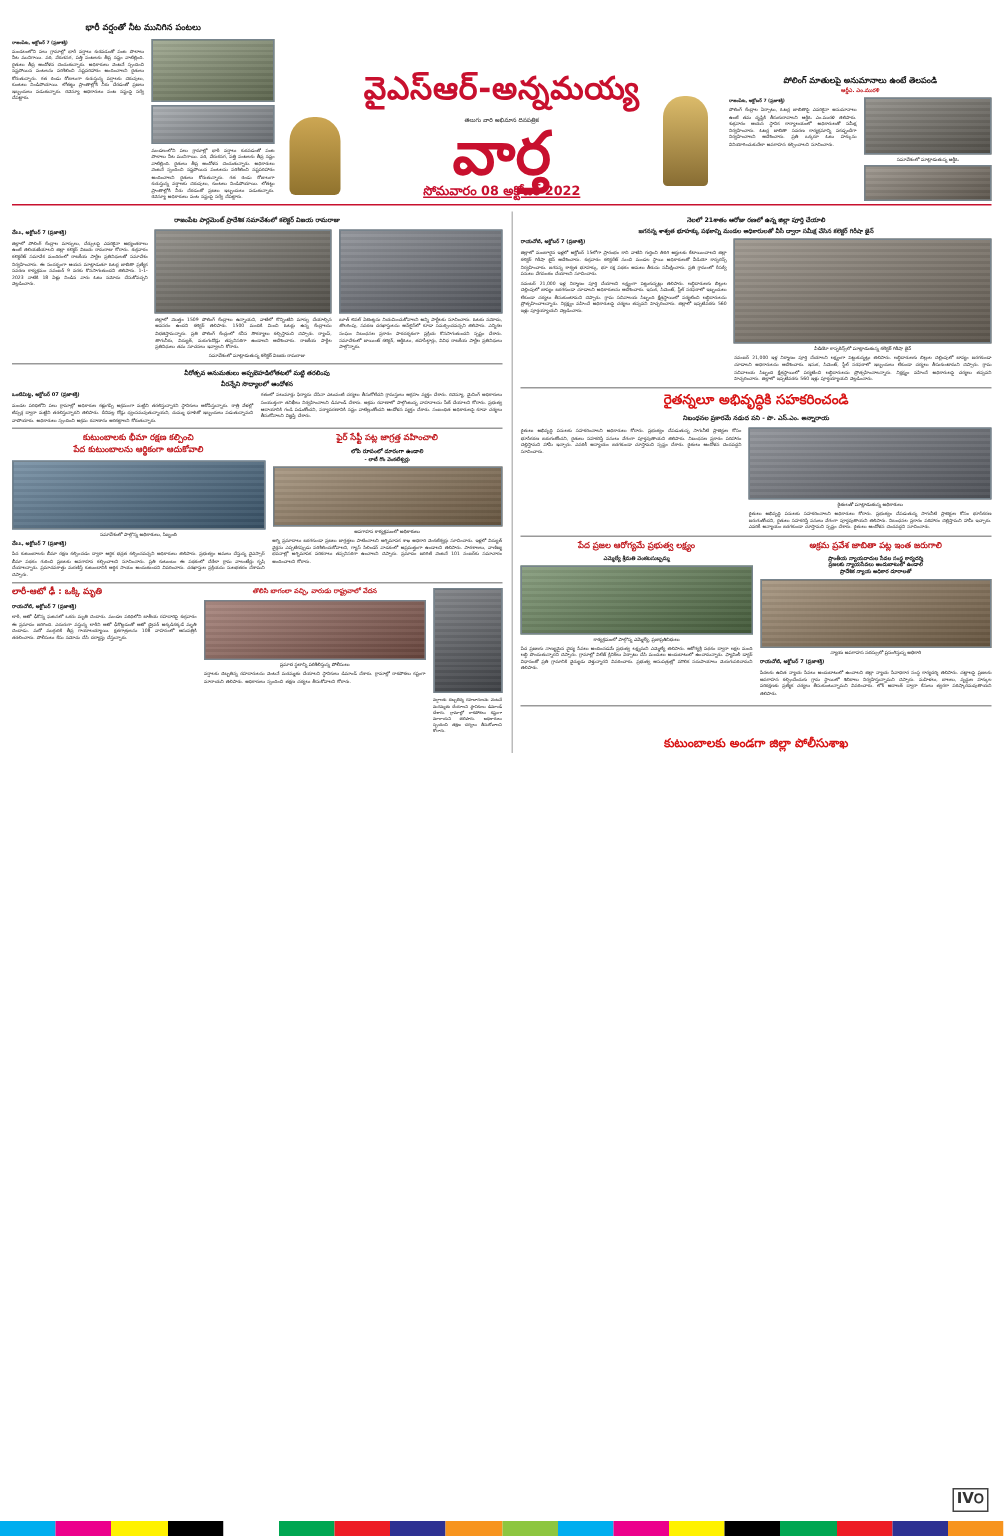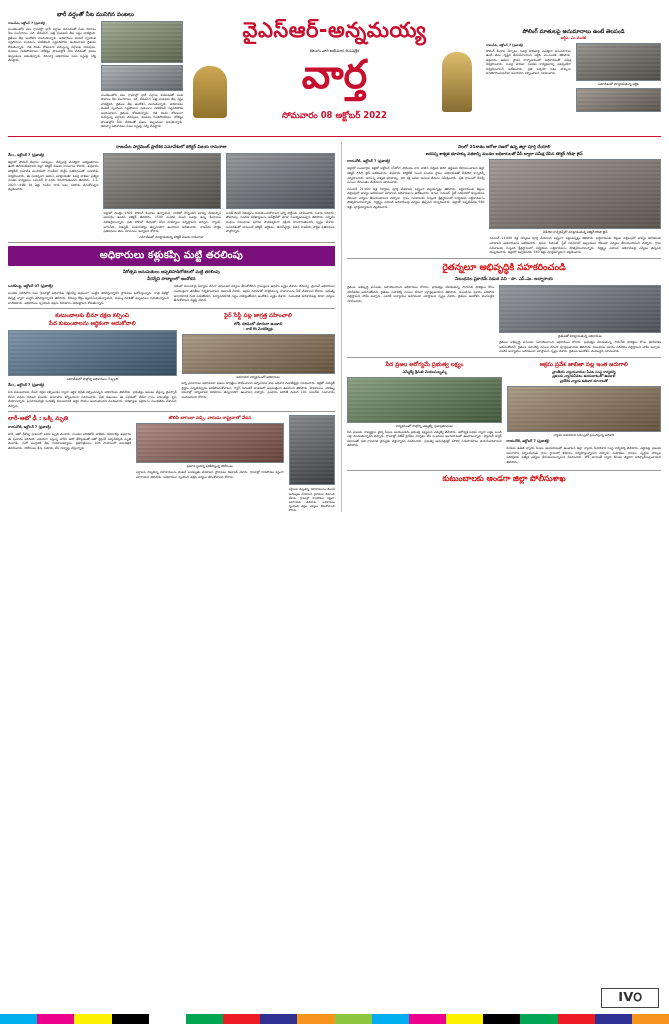--- a/index.html
+++ b/index.html
@@ -85,21 +85,21 @@
     font-weight: bold;
     text-align: center;
     font-size: 5.6px;
     font-family: "DejaVu Sans", sans-serif;
     line-height: 1.35;
   }
 
   
   .masthead {
     display: flex;
-    align-items: center;
+    align-items: flex-end;
     gap: 4px;
     height: 128px;
   }
   .mast-left, .mast-right {
     width: 175px;
     display: flex;
     flex-direction: column;
   }
   .mast-center {
     flex: 1;
@@ -127,22 +127,23 @@
     color: #c8102e;
     font-size: 40px;
     font-weight: bold;
     line-height: 1;
     font-family: "DejaVu Sans", sans-serif;
   }
   .mast-date {
     color: #c8102e;
     font-size: 8.5px;
     font-weight: bold;
-    margin-top: 16px;
-    font-family: "DejaVu Sans", sans-serif;
+    margin-top: 0;
+    font-family: "DejaVu Sans", sans-serif;
+    text-decoration: underline;
   }
   .deity {
     position:absolute; left: 6px; bottom: 4px;
     width: 34px; height: 52px;
     background: linear-gradient(180deg,#caa24a,#8a6b22);
     border-radius: 16px 16px 4px 4px;
     opacity:.95;
   }
   .deity2 {
     position:absolute; right: 10px; bottom: 10px;
@@ -197,22 +198,22 @@
   .colorbar i { flex:1; height:100%; display:block; }
 
   .pagenum {
     position:absolute; right:10px; bottom:16px;
     font-size:8px; font-weight:bold; color:#333;
     font-family:"DejaVu Sans", sans-serif;
   }
   .badge-num {
     display:inline-block;
     border:0.7px solid #444;
-    padding:0 16px;
-    font-size:13px; font-weight:bold;
+    padding:0 2px;
+    font-size:10px; font-weight:bold;
   }
 </style>
 </head>
 <body>
 
 <div class="page">
 
   <div class="masthead">
 
     <div class="mast-left">
@@ -274,21 +275,20 @@
         </div>
         <div class="col" style="flex:1.2;">
           <div class="photo ph-crowd" style="height:56px;width:100%;"></div>
           <div class="body-text" style="margin-top:2px;">బూత్ లెవల్ ఏజెంట్లను నియమించుకోవాలని అన్ని పార్టీలకు సూచించారు. ఓటరు నమోదు, తొలగింపు, సవరణ దరఖాస్తులను ఆన్‌లైన్‌లో కూడా సమర్పించవచ్చని తెలిపారు. ఎన్నికల సంఘం నిబంధనల ప్రకారం పారదర్శకంగా ప్రక్రియ కొనసాగుతుందని స్పష్టం చేశారు. సమావేశంలో జాయింట్ కలెక్టర్, ఆర్డీఓలు, తహసీల్దార్లు, వివిధ రాజకీయ పార్టీల ప్రతినిధులు పాల్గొన్నారు.</div>
         </div>
       </div>
       <div class="cap">సమావేశంలో మాట్లాడుతున్న కలెక్టర్ విజయ రామరాజు</div>
 
       <hr class="rule">
 
-      <div class="headline-bar" style="font-size:10px;margin-top:2px;">అధికారులు కళ్లుకప్పి మట్టి తరలింపు</div>
       <div class="subhead-center" style="margin:3px 0 1px 0;font-size:4.2px;">వీరోత్సవ అనుమతులు అప్పబెహడిలోతటలో మట్టి తరలింపు</div>
       <div class="subhead-center" style="margin-bottom:3px;font-size:4.2px;">వీరన్నేని సొద్యాలలో ఆందోళన</div>
       <div class="cols2">
         <div class="col">
           <div class="byline" style="text-align:left;">ఒంటిమిట్ట, అక్టోబర్ 07 (ప్రజాశక్తి)</div>
           <div class="body-text">మండల పరిధిలోని పలు గ్రామాల్లో అధికారుల కళ్లుగప్పి అక్రమంగా మట్టిని తరలిస్తున్నారని స్థానికులు ఆరోపిస్తున్నారు. రాత్రి వేళల్లో టిప్పర్ల ద్వారా మట్టిని తరలిస్తున్నారని తెలిపారు. దీనివల్ల రోడ్లు ధ్వంసమవుతున్నాయని, దుమ్ము ధూళితో ఇబ్బందులు పడుతున్నామని వాపోయారు. అధికారులు స్పందించి అక్రమ రవాణాను అరికట్టాలని కోరుతున్నారు.</div>
         </div>
         <div class="col">
           <div class="body-text">గతంలో పలుమార్లు ఫిర్యాదు చేసినా ఎటువంటి చర్యలు తీసుకోలేదని గ్రామస్తులు ఆగ్రహం వ్యక్తం చేశారు. రెవెన్యూ, మైనింగ్ అధికారులు సంయుక్తంగా తనిఖీలు నిర్వహించాలని డిమాండ్ చేశారు. అక్రమ రవాణాలో పాల్గొంటున్న వాహనాలను సీజ్ చేయాలని కోరారు. ప్రభుత్వ ఆదాయానికి గండి పడుతోందని, పర్యావరణానికి నష్టం వాటిల్లుతోందని ఆందోళన వ్యక్తం చేశారు. సంబంధిత అధికారులపై కూడా చర్యలు తీసుకోవాలని విజ్ఞప్తి చేశారు.</div>
         </div>
@@ -388,21 +388,21 @@
 ప్రాదేశిక న్యాయ అధికార దూరాలతో</div>
           <div class="photo ph-warm" style="height:46px;width:100%;"></div>
           <div class="cap">న్యాయ అవగాహన సదస్సులో ప్రసంగిస్తున్న అధికారి</div>
           <div class="byline" style="text-align:left;margin-top:2px;">రాయచోటి, అక్టోబర్ 7 (ప్రజాశక్తి)</div>
           <div class="body-text">పేదలకు ఉచిత న్యాయ సేవలు అందుబాటులో ఉంచాలని జిల్లా న్యాయ సేవాధికార సంస్థ కార్యదర్శి తెలిపారు. చట్టాలపై ప్రజలకు అవగాహన కల్పించేందుకు గ్రామ స్థాయిలో శిబిరాలు నిర్వహిస్తున్నామని చెప్పారు. మహిళలు, బాలలు, వృద్ధుల హక్కుల పరిరక్షణకు ప్రత్యేక చర్యలు తీసుకుంటున్నామని వివరించారు. లోక్ అదాలత్ ద్వారా కేసులు త్వరగా పరిష్కారమవుతాయని తెలిపారు.</div>
         </div>
       </div>
 
       <hr class="rule" style="margin-top:6px;">
 
-      <div class="headline-red" style="font-size:8px;margin-top:3px;">కుటుంబాలకు అండగా జిల్లా పోలీసుశాఖ</div>
+      <div class="headline-red" style="font-size:8px;margin-top:20px;">కుటుంబాలకు అండగా జిల్లా పోలీసుశాఖ</div>
     </div>
   </div>
 
   <div class="pagenum">
     <span class="badge-num">IV౦</span>
   </div>
 
   <div class="colorbar" id="colorbar">
       <i style="background: rgb(0, 174, 239);"></i>
       <i style="background: rgb(236, 0, 140);"></i>

